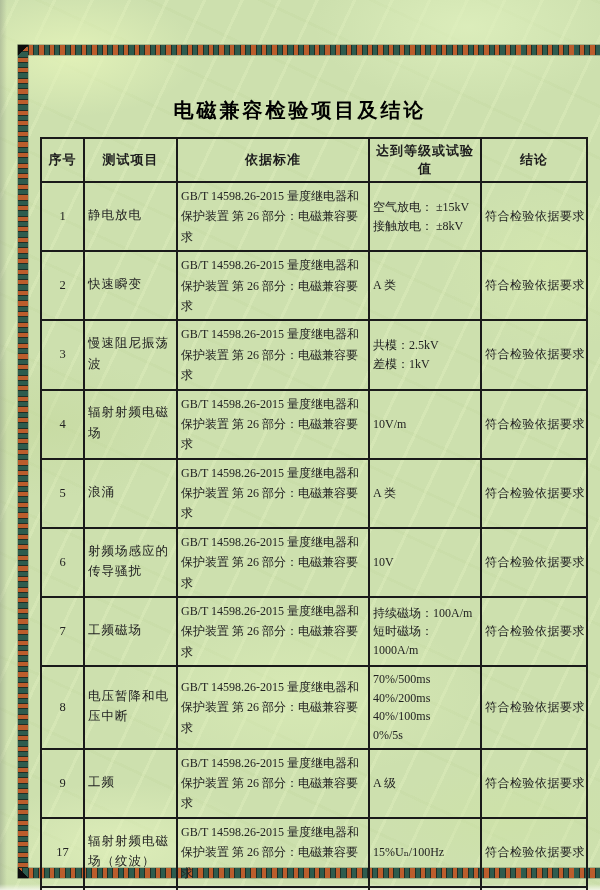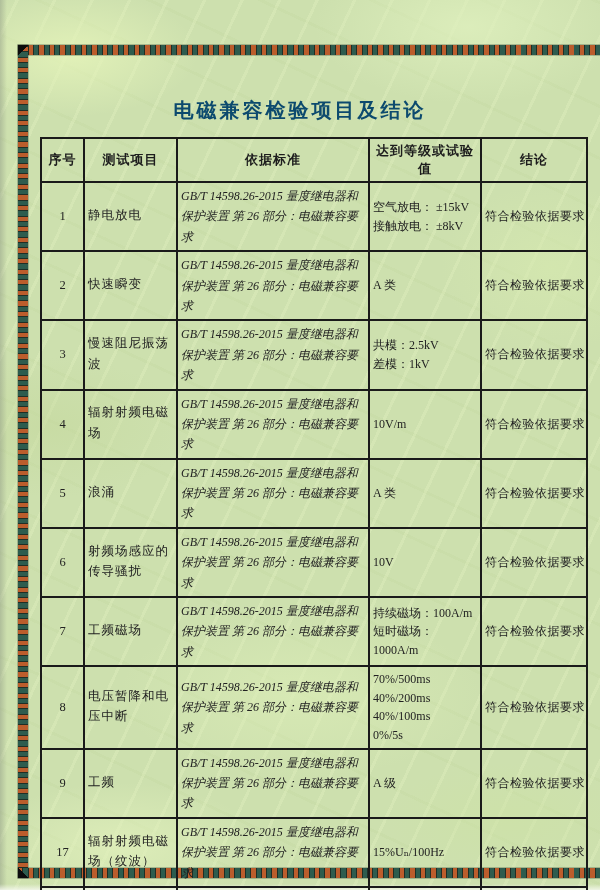--- a/index.html
+++ b/index.html
@@ -40,41 +40,41 @@
       #2d5c4e 5.3px 9.6px, #1e2f26 9.6px 10.6px);
     box-shadow:0 0 0 .5px rgba(30,40,30,.5);
   }
   .corner{position:absolute;width:10px;height:10px;}
   .corner.tl{left:18px;top:45px;background:linear-gradient(135deg,#0c0c0c 52%,transparent 52%);}
   .corner.bl{left:18px;top:868px;background:linear-gradient(45deg,#0c0c0c 52%,transparent 52%);}
 
   .doc-title{
     position:absolute;left:0;top:84px;width:600px;text-align:center;
     font-family:"Liberation Sans","DejaVu Sans",sans-serif;
-    font-weight:bold;font-size:20px;letter-spacing:3px;color:#0c4a6e;
+    font-weight:bold;font-size:20px;letter-spacing:3px;color:#000000;
   }
 
   table.emc{
     position:absolute;left:40px;top:137px;width:546px;
     border-collapse:collapse;table-layout:fixed;
     background:transparent;
   }
   table.emc th, table.emc td{
     border:2px solid #1a1a1a;
     color:#222;vertical-align:middle;
     padding:3px 3px;
   }
   table.emc th{
     font-family:"Liberation Sans","DejaVu Sans",sans-serif;
     font-weight:bold;font-size:13px;line-height:1.35;height:36px;text-align:center;
     letter-spacing:1px;color:#1d1d1d;
   }
   td.td-no{text-align:center;font-size:12.5px;}
   td.td-item{font-size:12.5px;line-height:1.65;padding-left:7px;letter-spacing:1px;font-family:Liberation Mono, monospace;}
-  td.td-standard{font-size:12px;line-height:1.7;padding-left:5px;padding-right:3px;font-style:italic;}
+  td.td-standard{font-size:12px;line-height:1.7;padding-left:5px;padding-right:3px;}
   td.td-value{text-align:left;font-size:12px;line-height:1.55;margin-left:13px;}
   td.td-conclusion{text-align:left;font-size:12px;letter-spacing:.5px;white-space:nowrap;}
   tr.data-row{height:42px;}
 </style>
 </head>
 <body>
 
 <div class="scan-edge-left"></div>
 <div class="scan-edge-bottom"></div>
 

